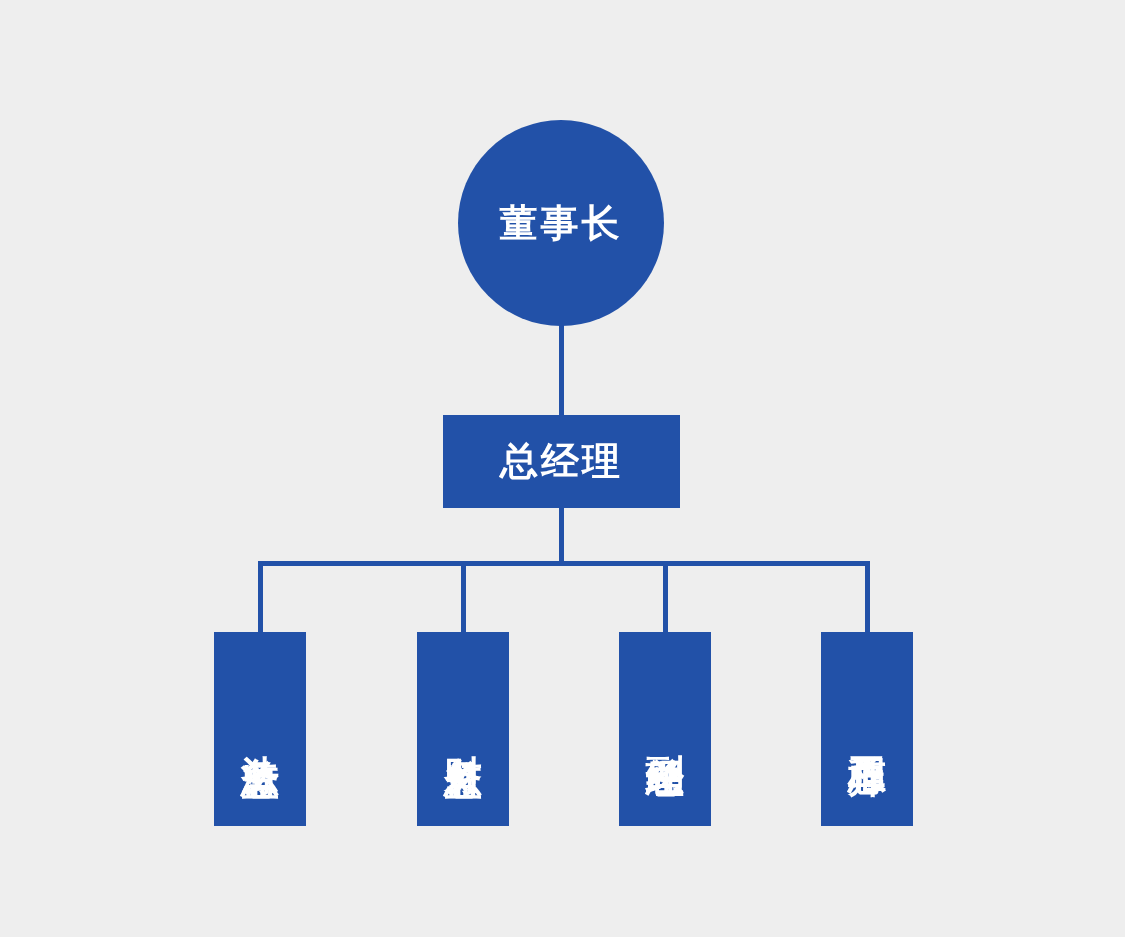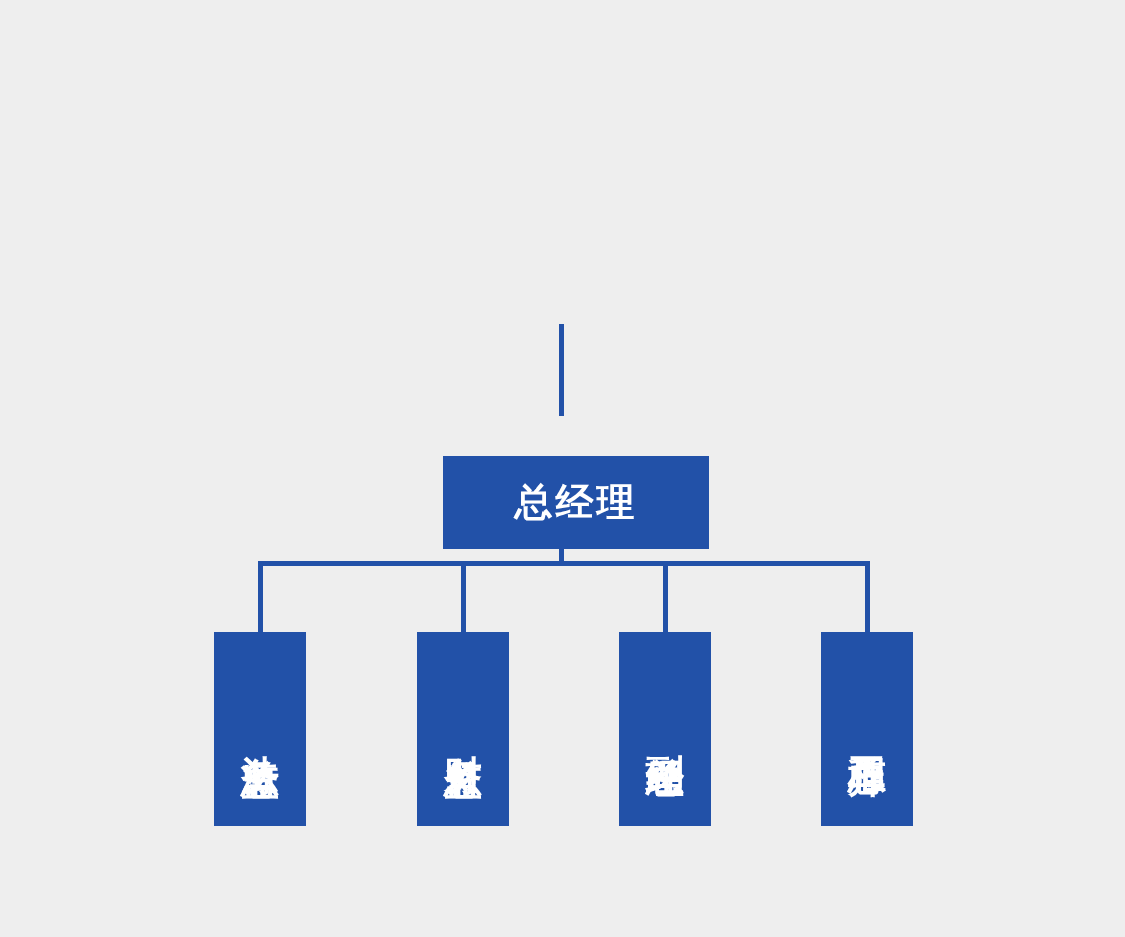--- a/index.html
+++ b/index.html
@@ -30,25 +30,24 @@
     top: 120px;
     width: 206px;
     height: 206px;
     border-radius: 50%;
     font-size: 38px;
     letter-spacing: 3px;
   }
   .node-rect {
     left: 443px;
     top: 415px;
-    width: 266px;
+    width: 237px;
     height: 93px;
     font-size: 38px;
     letter-spacing: 3px;
-    margin-top: 41px;
   }
   .node-vrect {
     top: 632px;
     width: 92px;
     height: 194px;
     font-size: 38px;
   }
   .vtext {
     writing-mode: vertical-rl;
     text-orientation: upright;
@@ -78,20 +77,23 @@
 <div class="canvas">
 
   <div class="connector conn-root-stem"></div>
   <div class="connector conn-gm-stem"></div>
   <div class="connector conn-hbar"></div>
   <div class="connector conn-drop conn-drop-1"></div>
   <div class="connector conn-drop conn-drop-2"></div>
   <div class="connector conn-drop conn-drop-3"></div>
   <div class="connector conn-drop conn-drop-4"></div>
 
+  <div class="node node-circle">
+    <span>董事长</span>
+  </div>
 
   <div class="node node-rect">
     <span>总经理</span>
   </div>
 
   <div class="node node-vrect child-1">
     <span class="vtext">法务总监</span>
   </div>
   <div class="node node-vrect child-2">
     <span class="vtext">财务总监</span>

